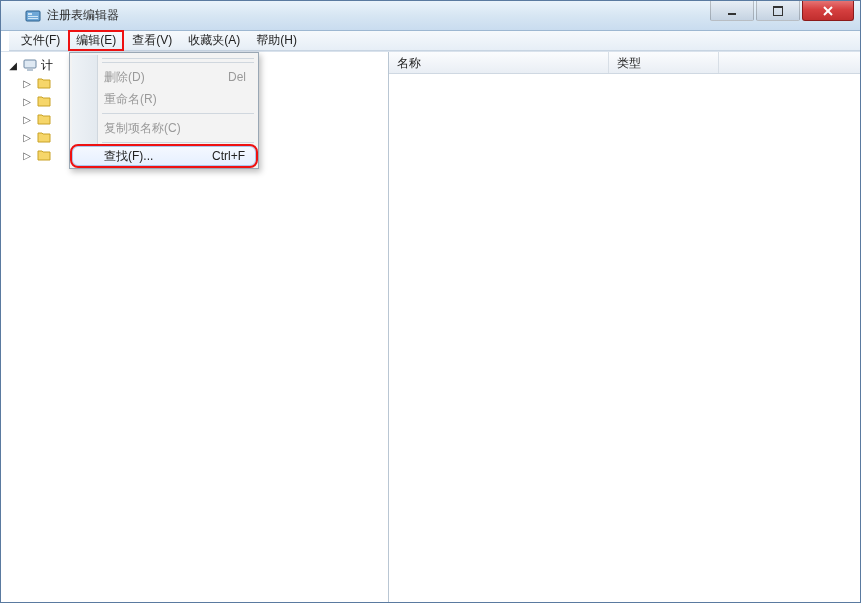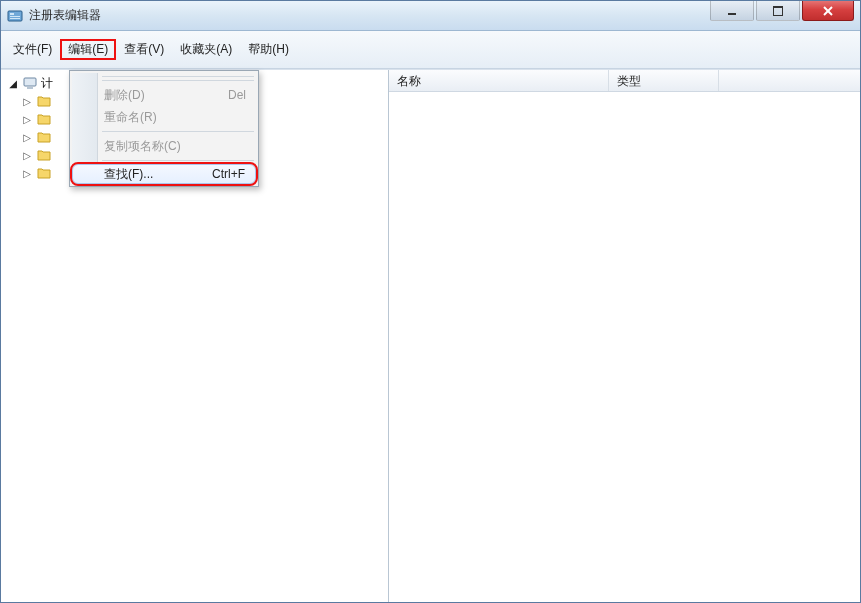--- a/index.html
+++ b/index.html
@@ -10,21 +10,21 @@
     border: 1px solid #5a7aa0;
     background: #fff;
     display: flex; flex-direction: column;
   }
   .titlebar {
     height: 30px;
     background: linear-gradient(to bottom, #eaf3fb 0%, #d7e6f3 50%, #c9dcef 100%);
     display: flex; align-items: center; justify-content: space-between;
     border-bottom: 1px solid #9db7d1;
   }
-  .titlebar-left { display: flex; align-items: center; padding-left: 6px; }
+  .titlebar-left { display: flex; align-items: center; padding-left: 24px; }
   .app-icon { width: 16px; height: 16px; margin-right: 6px; }
   .title-text { color: #2b2b2b; }
   .titlebar-right { display: flex; height: 100%; }
   .tb-btn {
     width: 44px; height: 20px; margin-top: 0;
     display: flex; align-items: center; justify-content: center;
     border: 1px solid rgba(0,0,0,0.2);
     border-top: none;
     background: linear-gradient(to bottom, #e8eef5, #c5d3e2);
     margin-right: 2px;
@@ -34,25 +34,26 @@
   .tb-btn.close {
     width: 52px;
     background: linear-gradient(to bottom, #e57373 0%, #d64040 45%, #c12e2e 100%);
     border: 1px solid #8b1a1a; border-top:none;
     border-radius: 0 0 3px 3px;
     margin-right: 6px;
   }
   .tb-btn svg { display:block; }
 
   .menubar {
-    height: 38px;
+    height: 20px;
     background: linear-gradient(to bottom,#f6f9fc,#e6eef6);
     border-bottom: 1px solid #c7d4e2;
     display: flex; align-items: center;
     padding-left: 4px;
+    margin-left: 8px;
   }
   .menu-item {
     padding: 2px 8px;
     color: #222;
     cursor: default;
   }
   .menu-item.active {
     border: 2px solid #e11;
     padding: 0 6px;
   }

